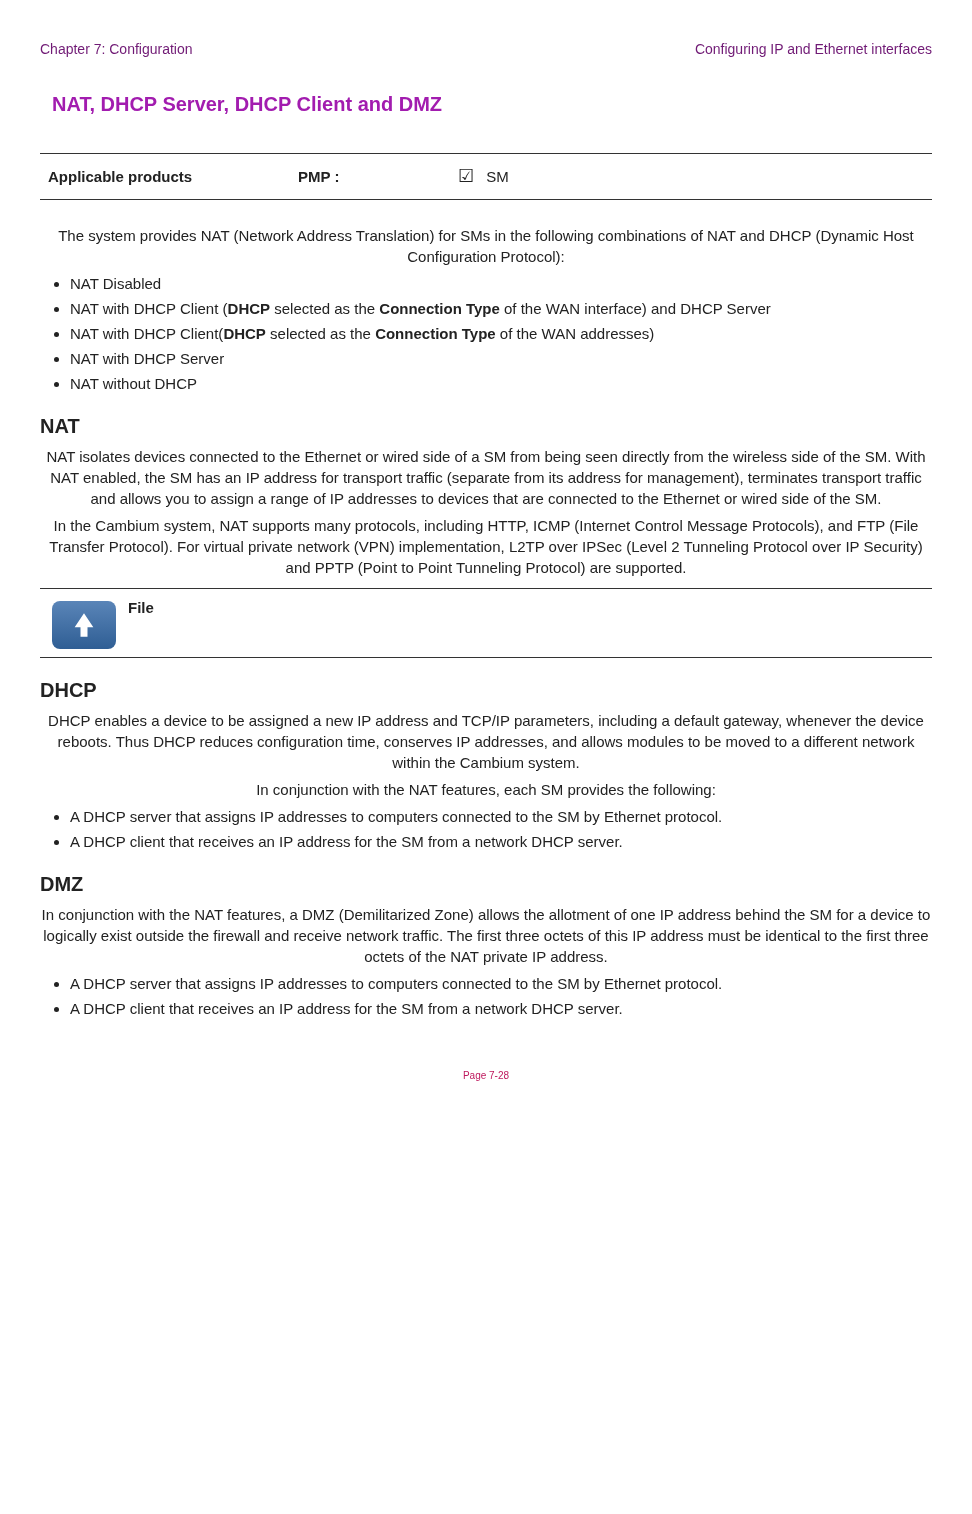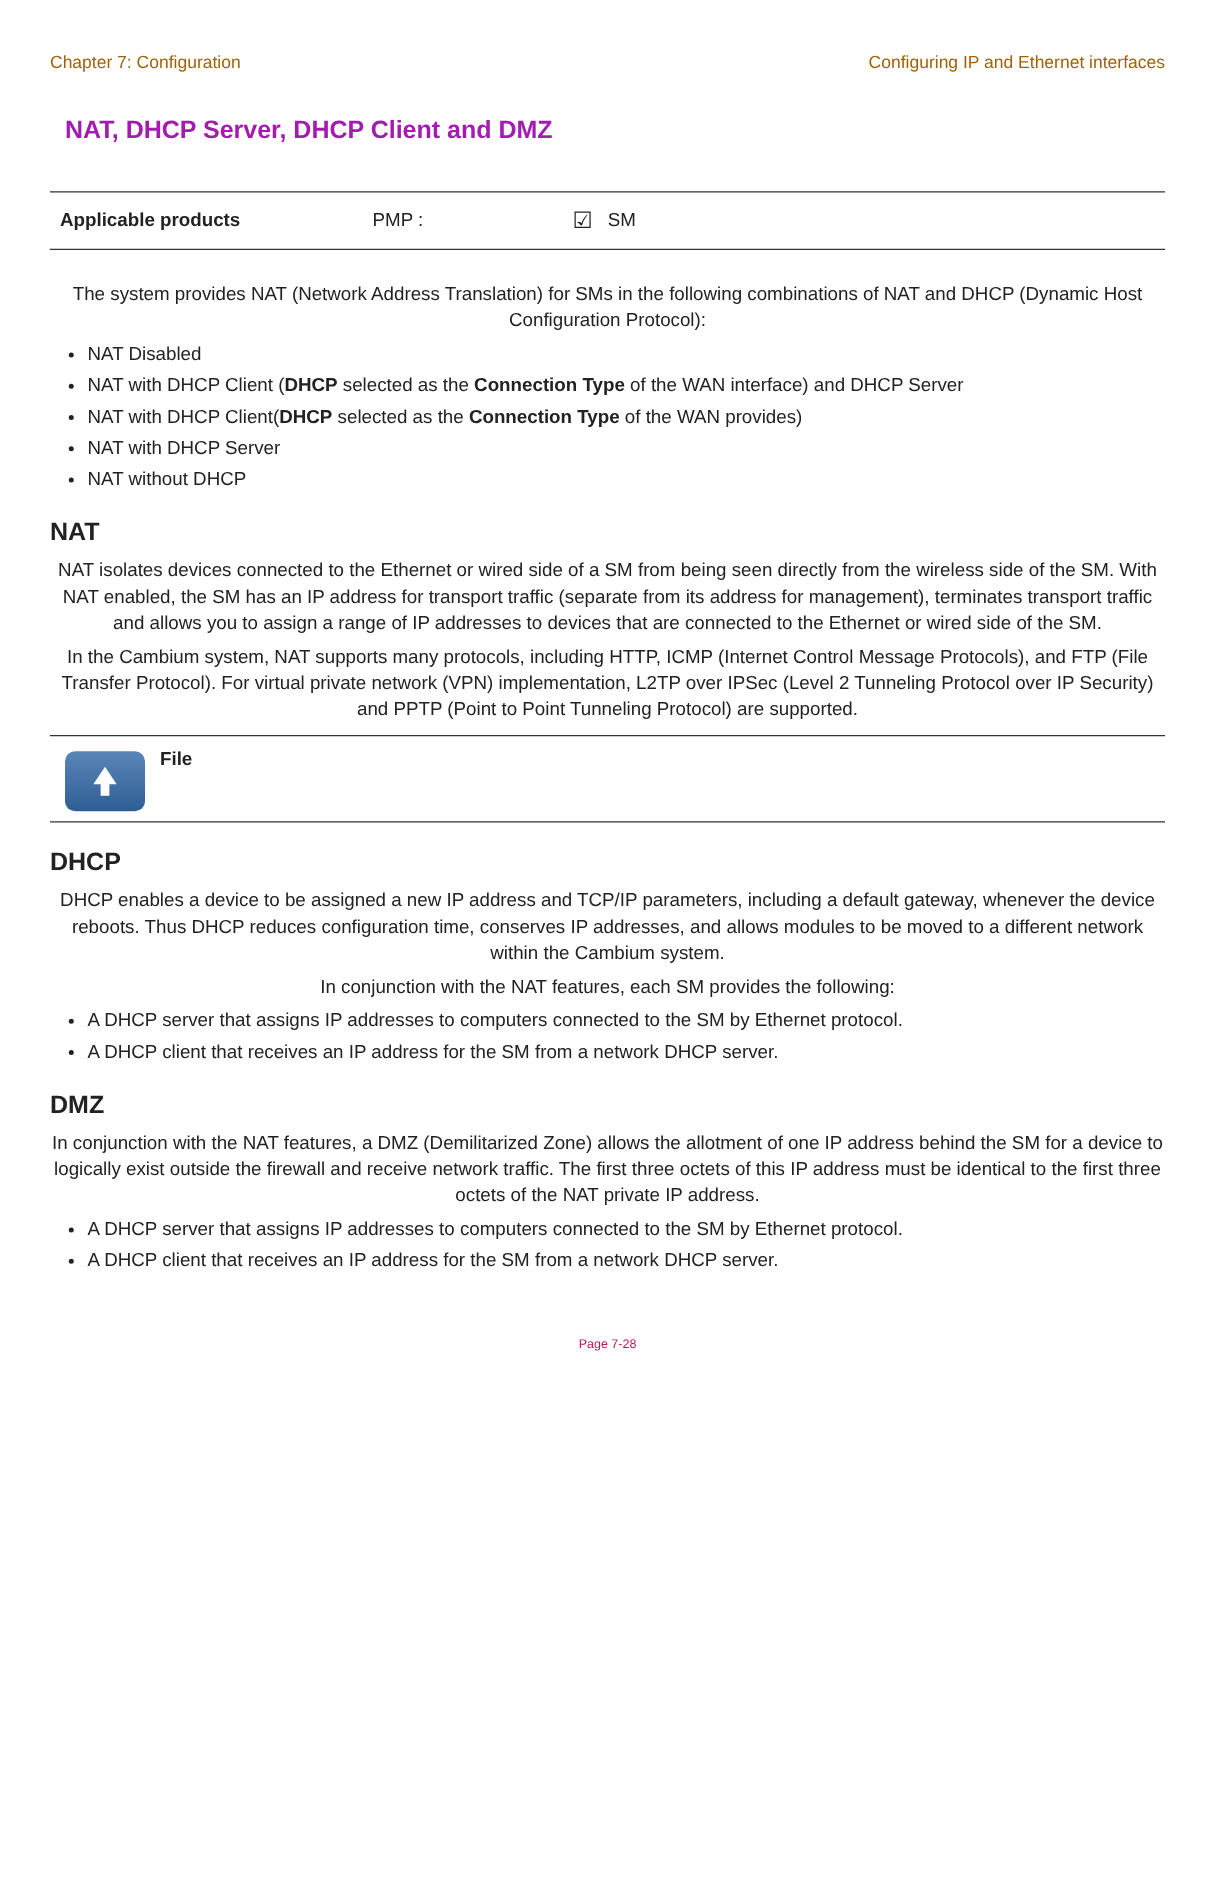--- a/index.html
+++ b/index.html
@@ -9,41 +9,41 @@
     line-height: 1.4;
     color: #222;
     margin: 0;
     padding: 40px 40px 30px 40px;
     width: 972px;
     background: #fff;
   }
   .header-row {
     display: flex;
     justify-content: space-between;
-    color: #a16207;
+    color: #701a75;
     font-size: 14px;
     margin-bottom: 30px;
   }
   h1.main-title {
     color: #a21caf;
     font-size: 20px;
     font-weight: bold;
     margin: 20px 0 10px 12px;
   }
   .applicable-block {
     border-top: 1.5px solid #333;
     border-bottom: 1.5px solid #333;
     padding: 10px 8px;
     display: flex;
     align-items: center;
     margin-bottom: 25px;
     margin-top: 35px;
   }
   .applicable-block .label { font-weight: bold; width: 250px; }
-  .applicable-block .pmp { font-weight: normal; width: 160px; }
+  .applicable-block .pmp { font-weight: bold; width: 160px; }
   .applicable-block .check {
     font-family: "Segoe UI Symbol", Arial, sans-serif;
     font-size: 18px;
     margin-right: 12px;
   }
   p { margin: 6px 0; text-align: center; }
   ul { margin: 4px 0 12px 0; padding-left: 30px; }
   li { margin: 4px 0; }
   h2.section { font-size: 20px; font-weight: bold; margin: 18px 0 6px 0; }
   .note-block {
@@ -85,21 +85,21 @@
   <span class="pmp">PMP :</span>
   <span class="check">☑</span>
   <span>SM</span>
 </div>
 
 <p>The system provides NAT (Network Address Translation) for SMs in the following combinations of NAT and DHCP (Dynamic Host Configuration Protocol):</p>
 
 <ul>
   <li><span>NAT Disabled</span></li>
   <li><span>NAT with DHCP Client (</span><strong>DHCP</strong><span> selected as the </span><strong>Connection Type</strong><span> of the WAN interface) and DHCP Server</span></li>
-  <li><span>NAT with DHCP Client(</span><strong>DHCP</strong><span> selected as the </span><strong>Connection Type</strong><span> of the WAN provides)</span></li>
+  <li><span>NAT with DHCP Client(</span><strong>DHCP</strong><span> selected as the </span><strong>Connection Type</strong><span> of the WAN addresses)</span></li>
   <li><span>NAT with DHCP Server</span></li>
   <li><span>NAT without DHCP</span></li>
 </ul>
 
 <h2 class="section">NAT</h2>
 <p>NAT isolates devices connected to the Ethernet or wired side of a SM from being seen directly from the wireless side of the SM. With NAT enabled, the SM has an IP address for transport traffic (separate from its address for management), terminates transport traffic and allows you to assign a range of IP addresses to devices that are connected to the Ethernet or wired side of the SM.</p>
 <p>In the Cambium system, NAT supports many protocols, including HTTP, ICMP (Internet Control Message Protocols), and FTP (File Transfer Protocol). For virtual private network (VPN) implementation, L2TP over IPSec (Level 2 Tunneling Protocol over IP Security) and PPTP (Point to Point Tunneling Protocol) are supported.</p>
 
 <div class="note-block">
   <div class="note-icon">

